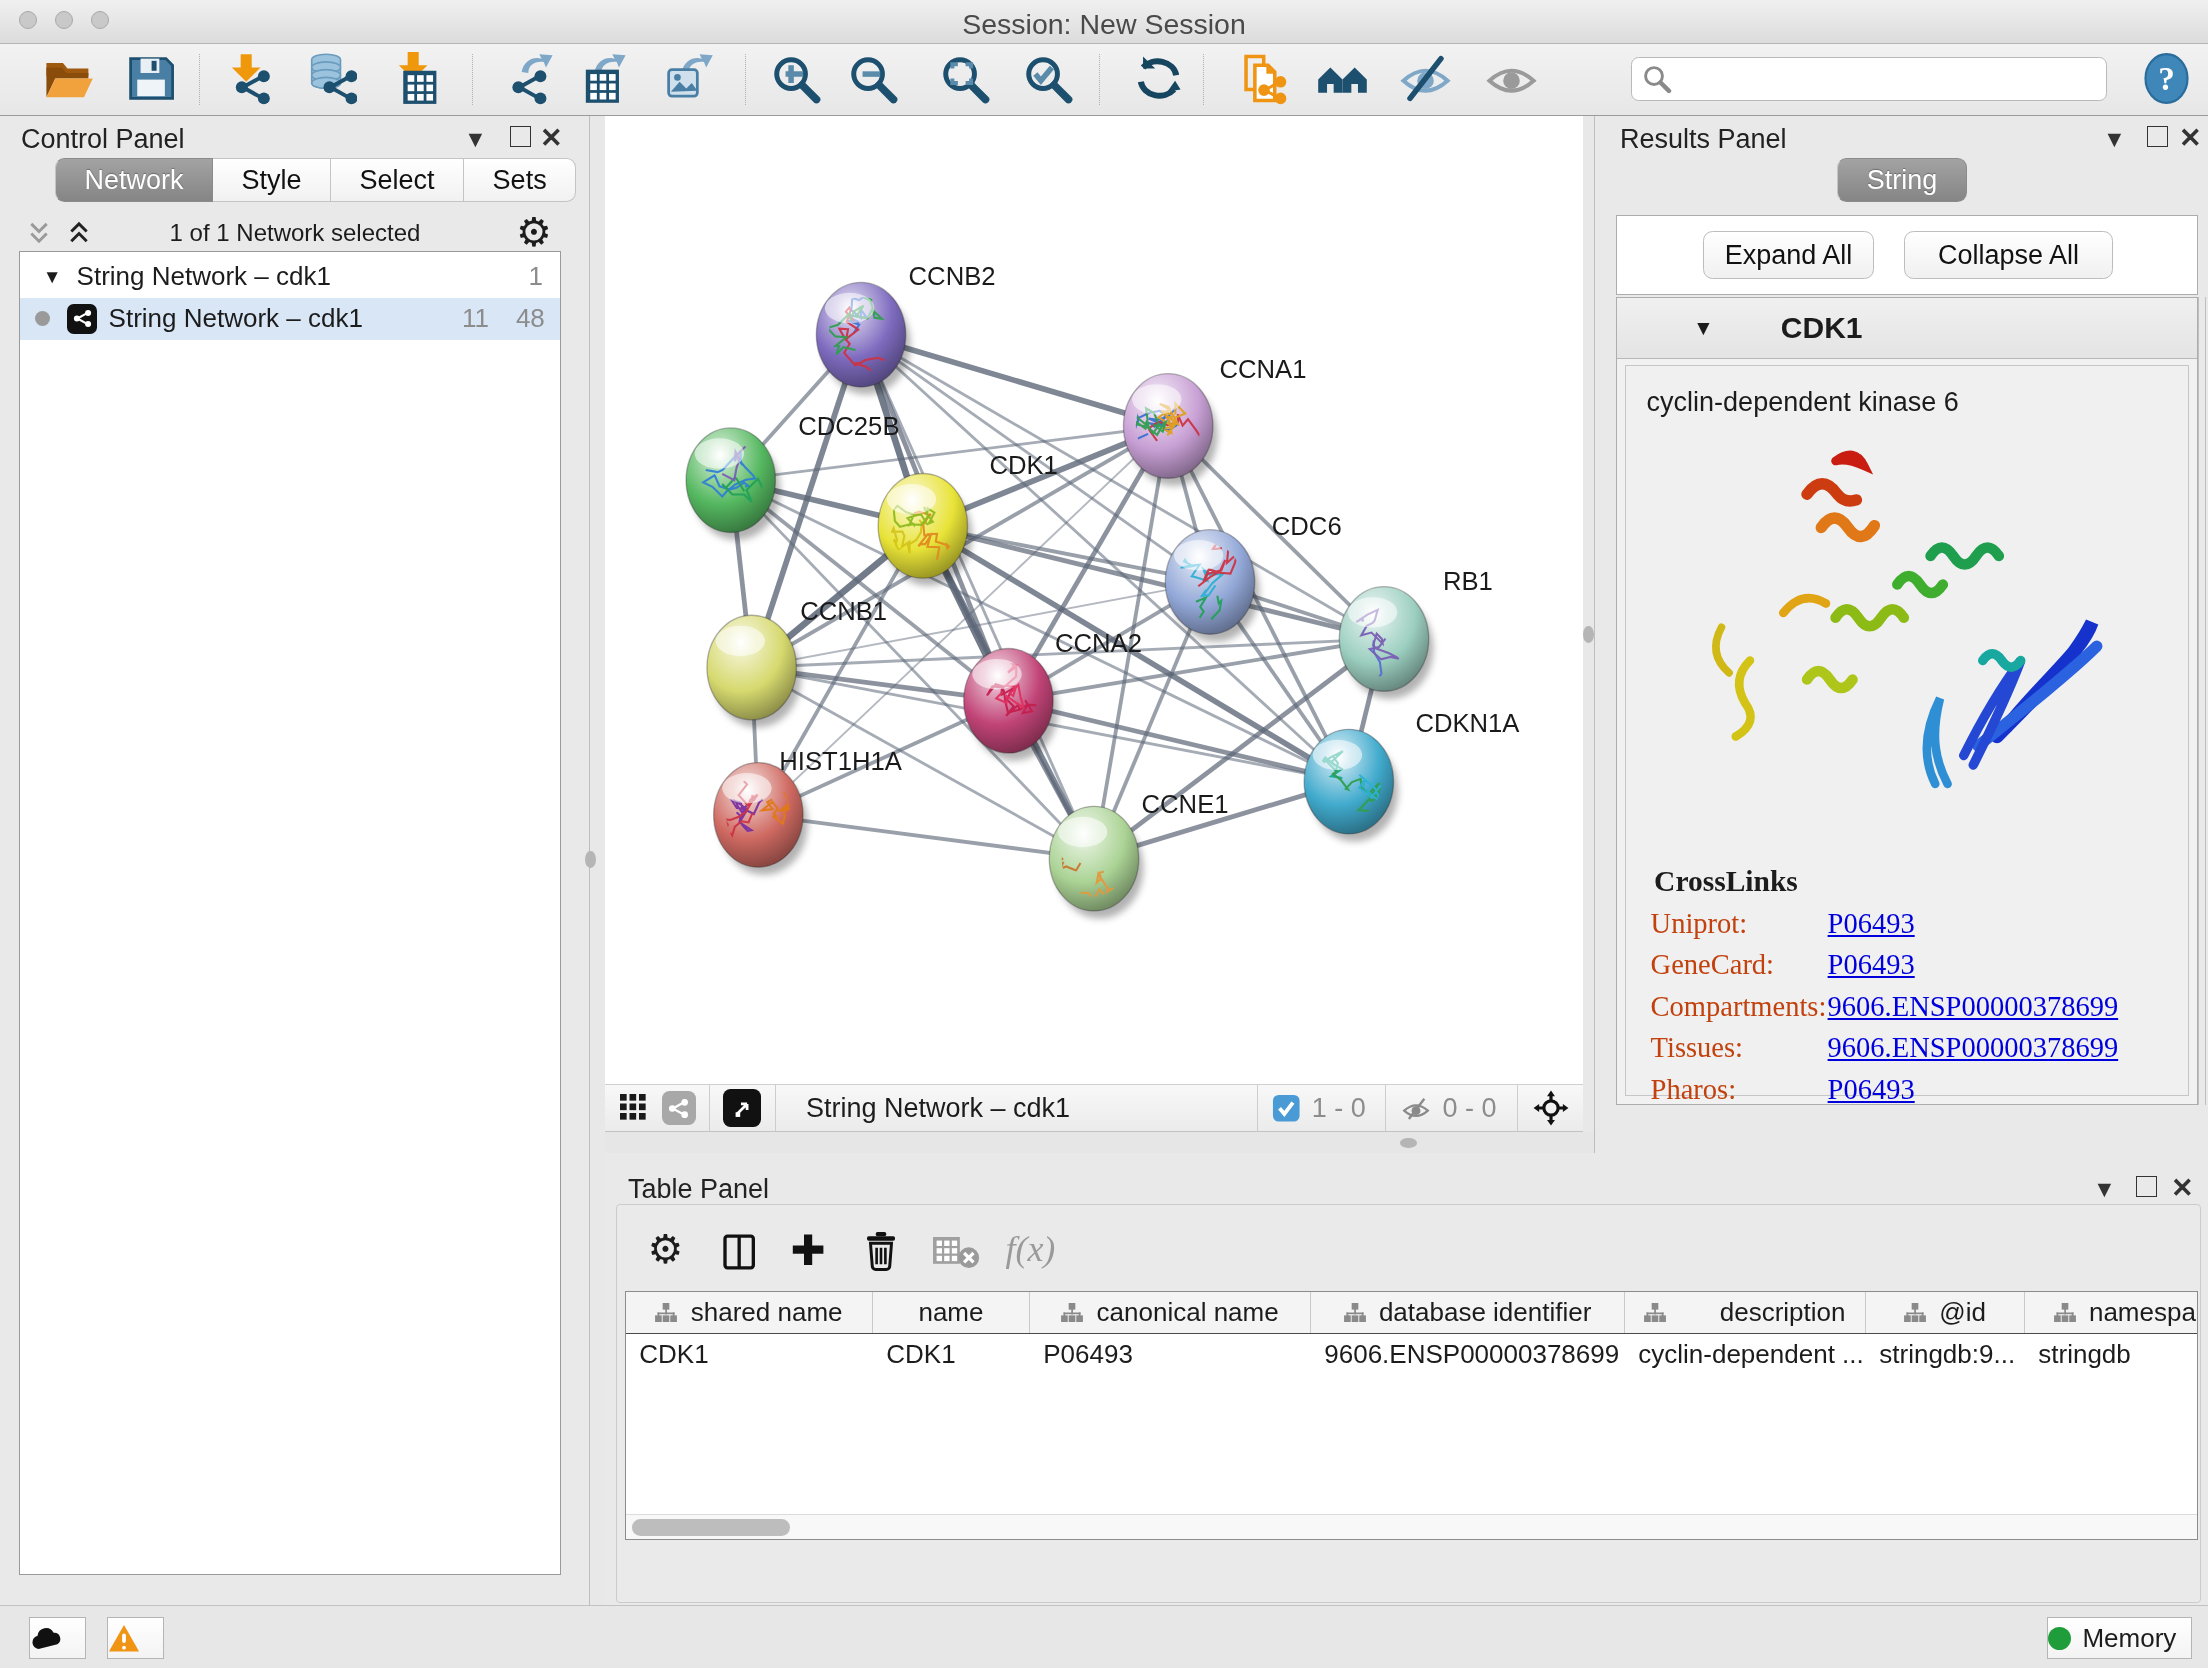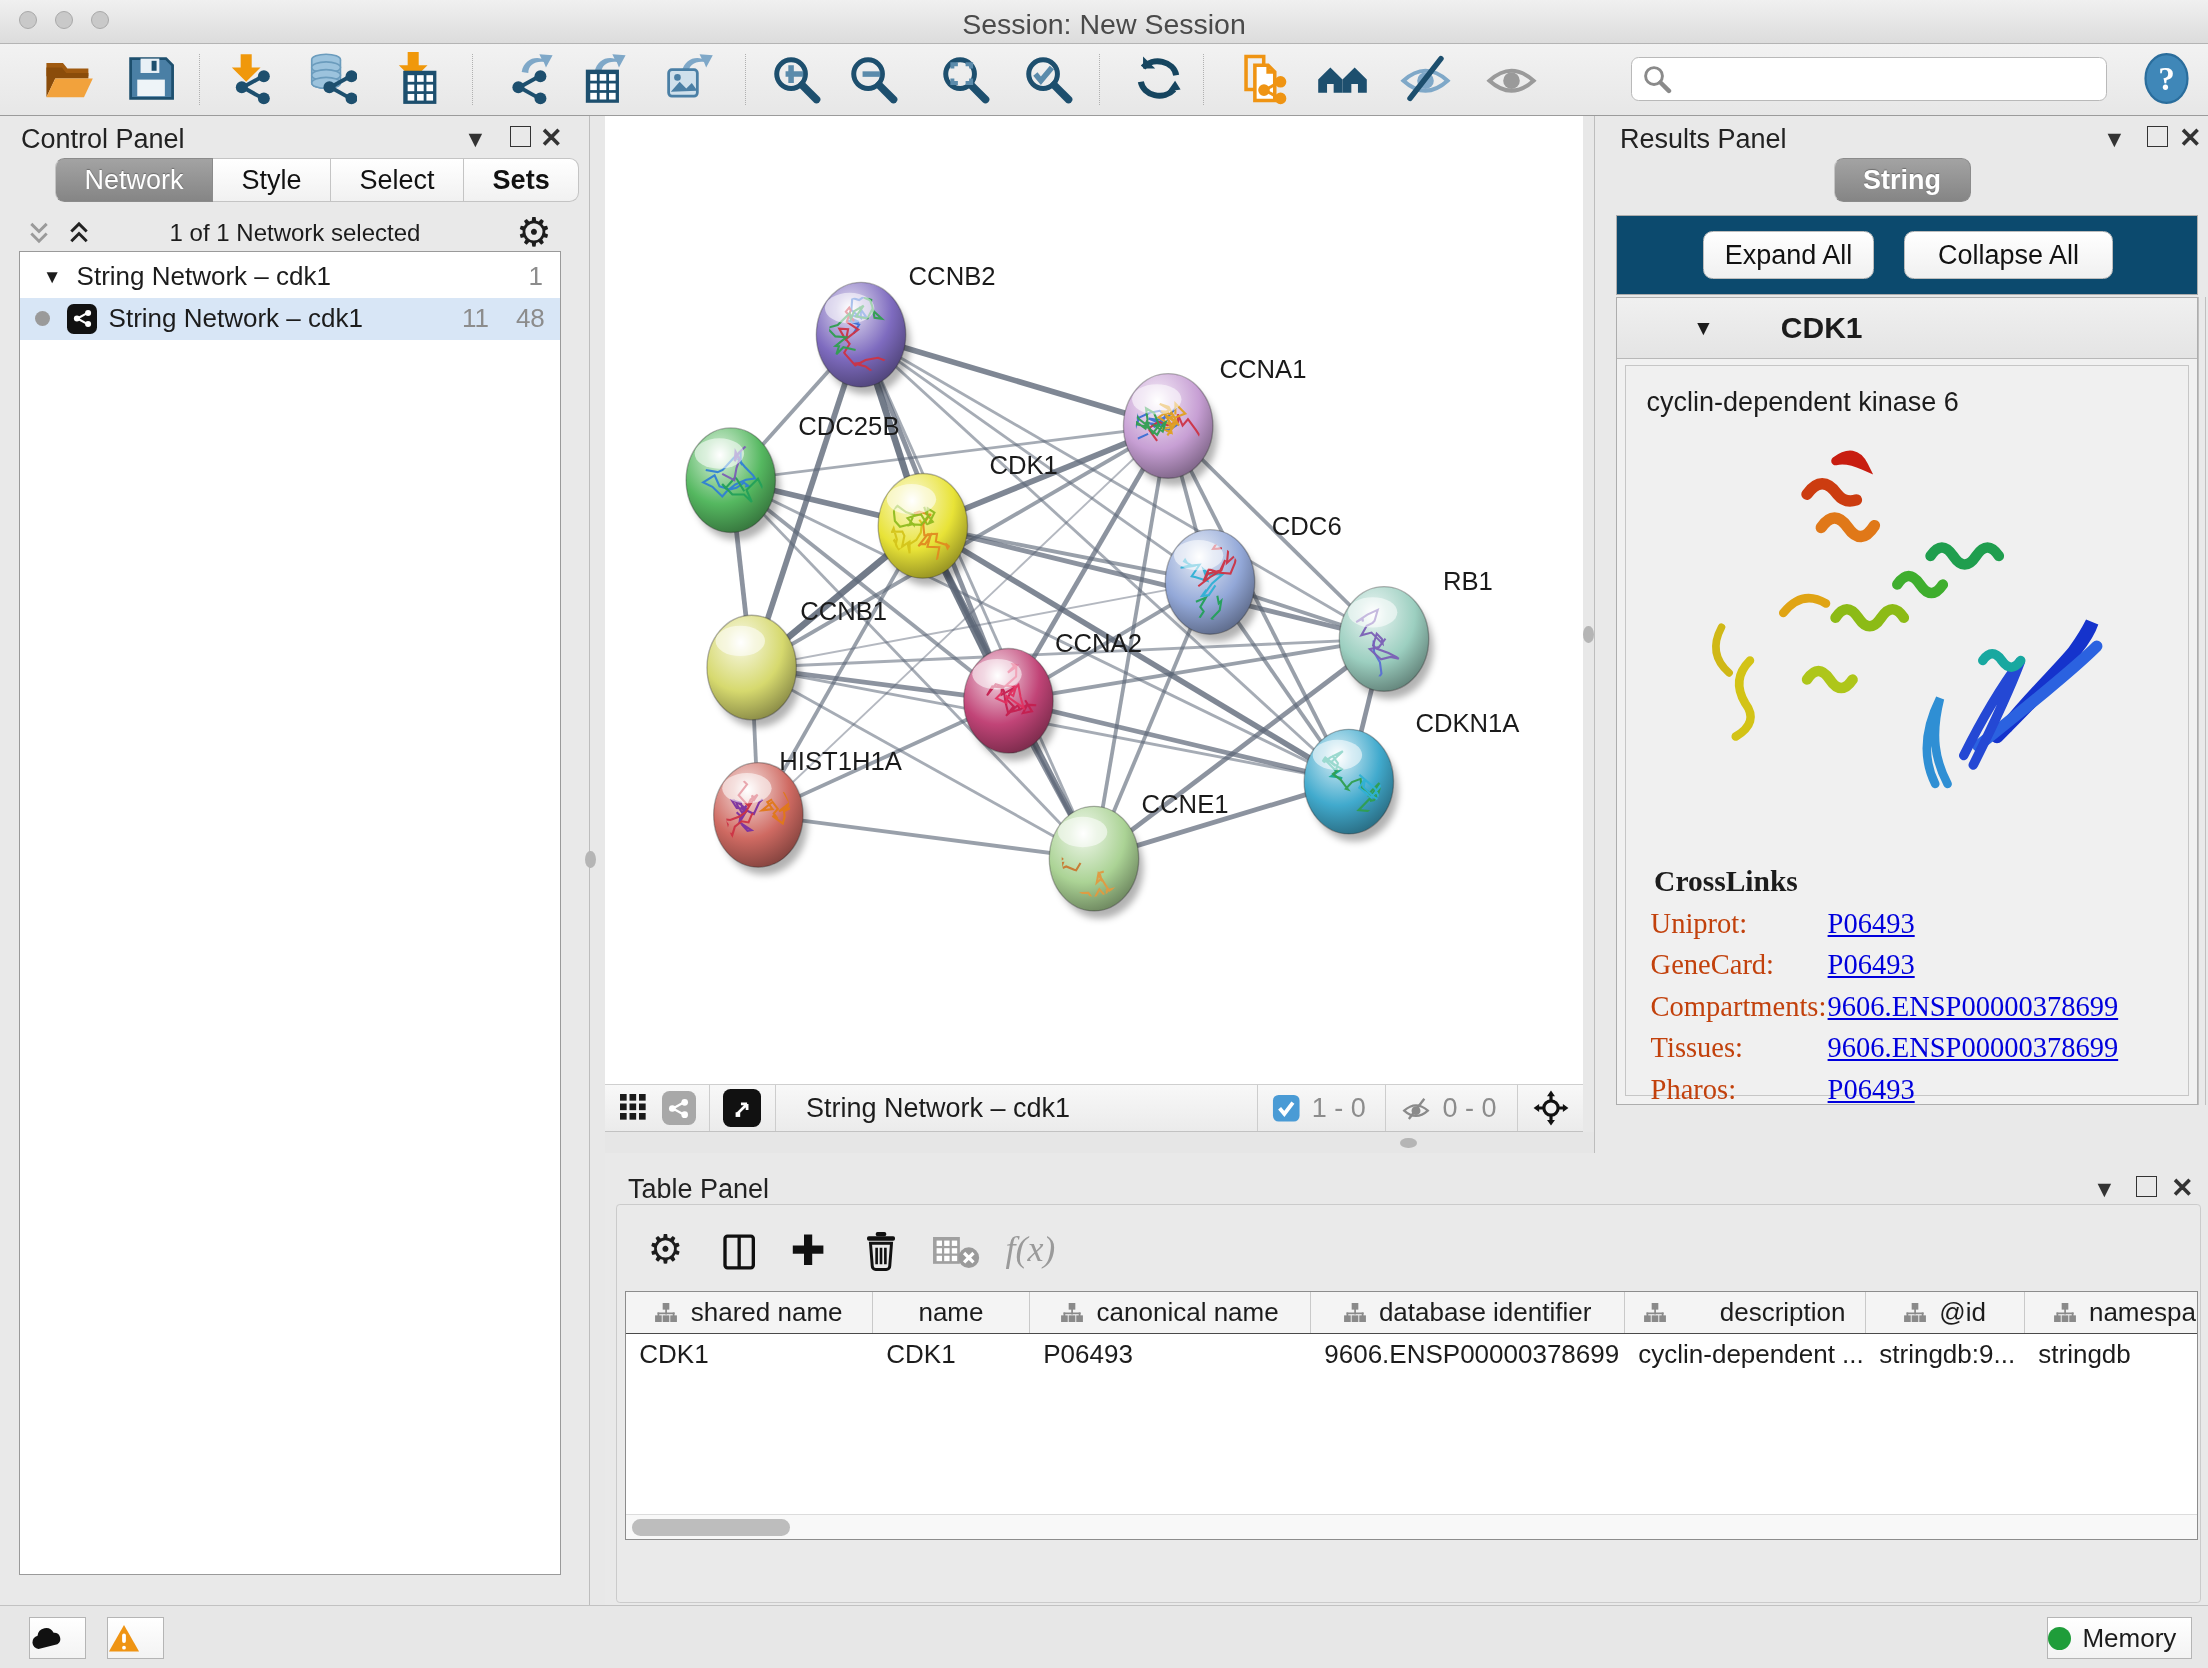--- a/index.html
+++ b/index.html
@@ -31,21 +31,21 @@
   .panel-title { font-size:27px; color:#222; }
   .pan-ctl { position:absolute; top:0; font-size:23px; color:#333; cursor:pointer; }
   .pan-sq { width:21px; height:21px; border:1.9px solid #333; display:inline-block; }
   .pan-x { font-size:27px; font-weight:bold; }
 
   
   .seg { display:flex; }
   .seg-tab { height:44px; line-height:42px; padding:0 28.5px; font-size:27px; background:linear-gradient(#ffffff,#f1f1f1);
     border:1px solid #c4c4c4; border-left:none; color:#111; cursor:pointer; white-space:nowrap; }
   .seg-tab:first-child { border-left:1px solid #c4c4c4; border-radius:9.5px 0 0 9.5px; }
-  .seg-tab:last-child { border-radius:0 9.5px 9.5px 0;font-weight:bold; }
+  .seg-tab:last-child { border-radius:0 9.5px 9.5px 0; }
   .seg-sel { background:linear-gradient(#a3a3a3,#858585); color:#fff; border-color:#8b8b8b;
     text-shadow:0 -1px 1px rgba(0,0,0,.3); }
 
   
   .control-panel { left:0; top:116px; width:590px; height:1489px; background:#e9e9e9; border-right:1px solid #bdbdbd; }
   .net-list { position:absolute; left:19px; top:135px; width:542px; height:1324px;
     background:#fff; border:1.9px solid #9a9a9a; }
   .net-row { display:flex; align-items:center; height:42px; font-size:26px; padding:0 9.5px; }
   .net-row.sel { background:#d8e6f6; }
   .share-badge { width:30px; height:30px; border-radius:6.7px; background:#111; display:inline-flex;
@@ -56,21 +56,21 @@
   .net-canvas { left:605px; top:116px; width:978px; height:968px; background:#fff; }
   .net-status { left:605px; top:1084px; width:978px; height:48px;
     background:linear-gradient(#f8f8f8,#ebebeb); border-top:1px solid #cfcfcf; border-bottom:1px solid #c2c2c2;
     display:flex; align-items:center; }
   .ns-sep { width:0; height:100%; border-left:1px solid #cdcdcd; margin:0 13.3px; }
   .splitter-h { left:605px; top:1132px; width:1604px; height:21px; background:#e6e6e6; }
   .knob { background:#b5b5b5; border-radius:50%; }
 
   
   .results-panel { left:1594px; top:116px; width:614px; height:1489px; background:#e9e9e9; border-left:1px solid #bdbdbd; }
-  .res-box { position:absolute; border:1.9px solid #adadad; background:#0c4a6e; }
+  .res-box { position:absolute; border:1.9px solid #adadad; background:#ffffff; }
   .btn { background:linear-gradient(#ffffff,#f0f0f0); border:1px solid #bdbdbd; border-radius:9.5px;
     font-size:27px; color:#111; cursor:pointer; font-family:"Liberation Sans",sans-serif; }
   .gene-head { height:61px; background:linear-gradient(#f0f0f0,#e4e4e4); border-bottom:1px solid #b8b8b8;
     display:flex; align-items:center; }
   .serif { font-family:"Liberation Serif", serif; }
   .xl-row { display:flex; font-size:28.5px; margin:9.5px 0 9.5px 25px; }
   .xl-label { width:177px; color:#c2410c; }
   .xl-link { color:#0000dd; text-decoration:underline; cursor:pointer; }
 
   

